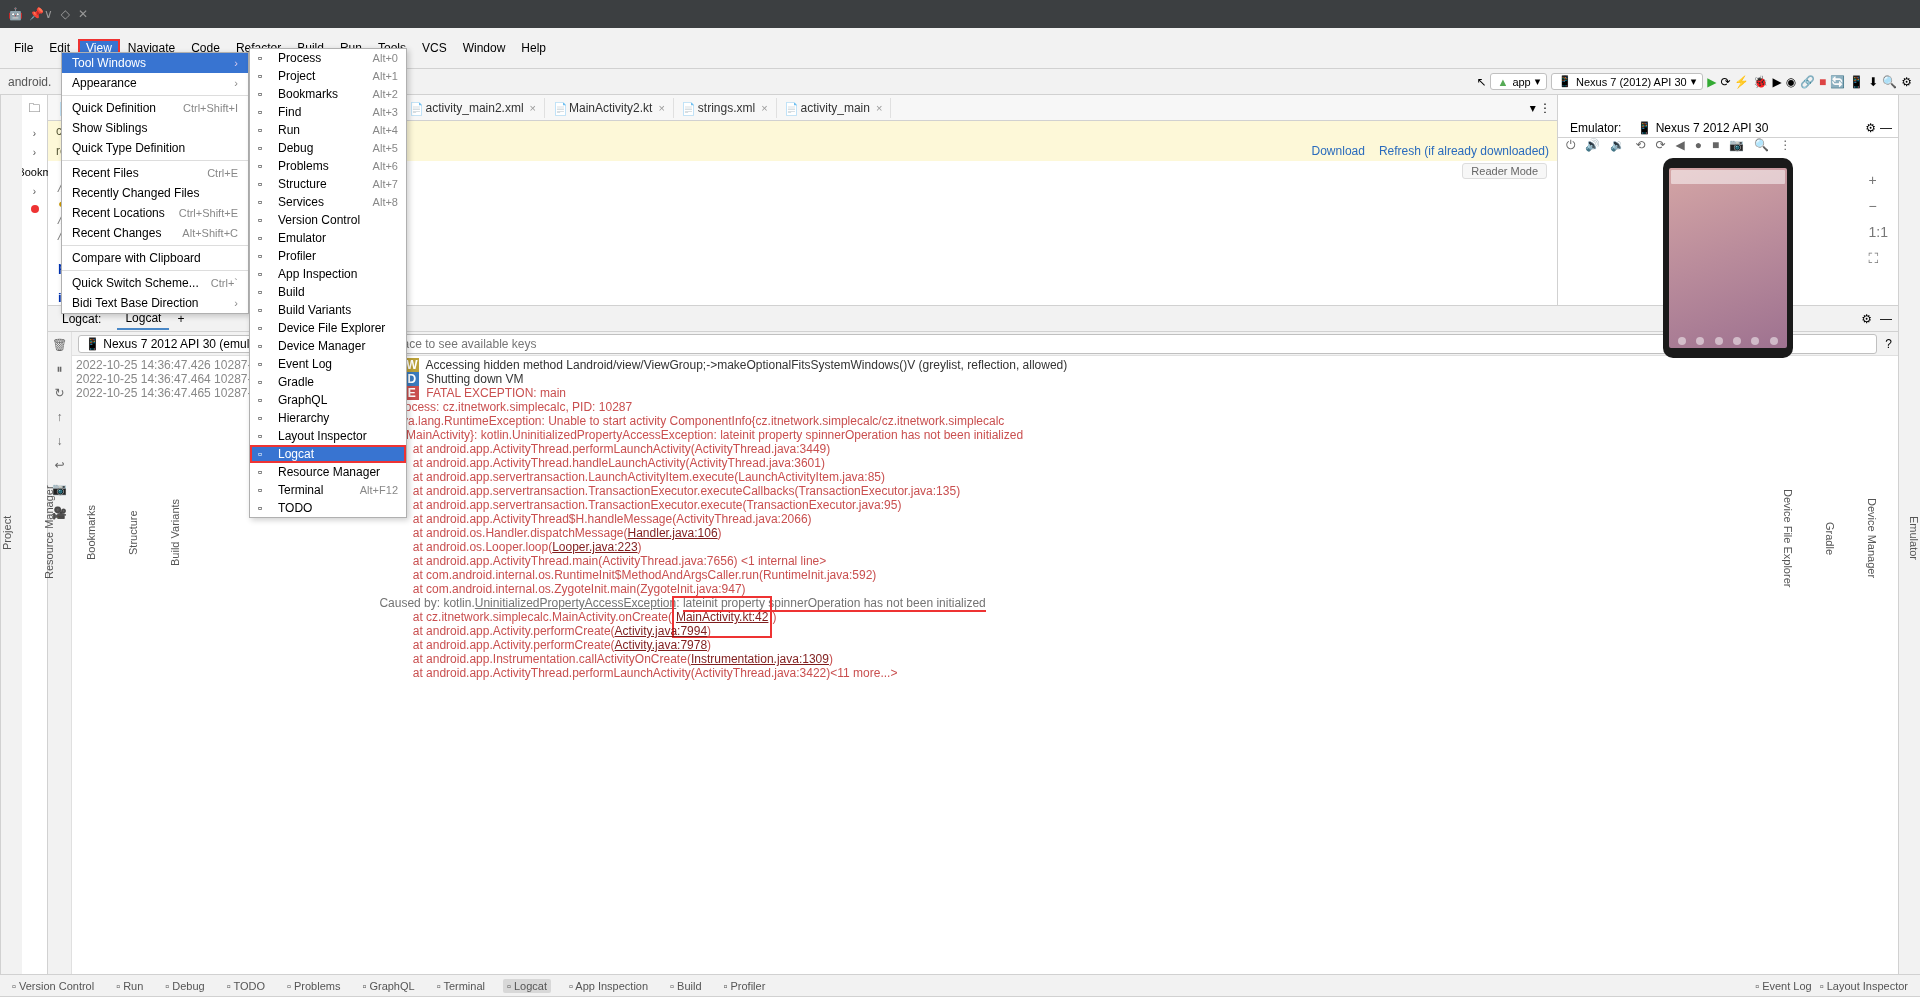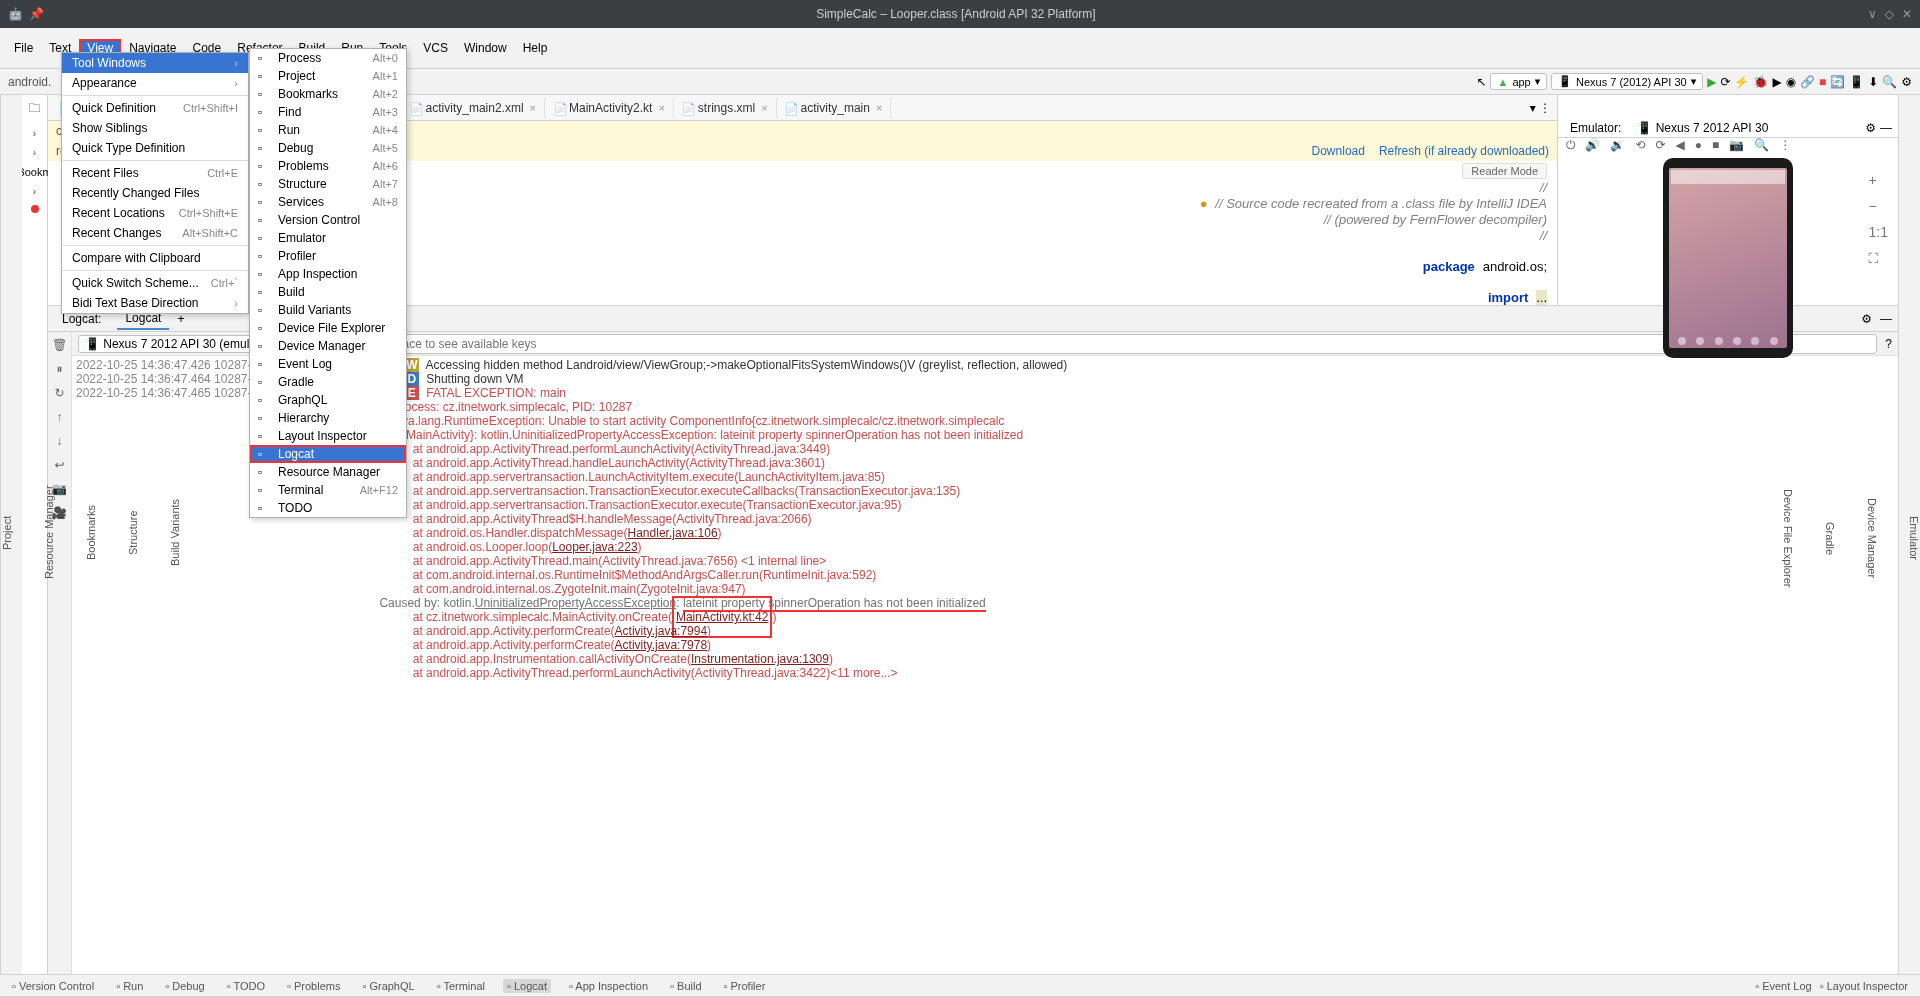--- a/index.html
+++ b/index.html
@@ -47,21 +47,21 @@
 .tab { padding: 3px 8px; display: flex; align-items: center; gap: 4px; border-right: 1px solid #e0e0e0; font-size: 12px; color: #333; white-space: nowrap; }
 .tab.active { background: #fff; border-bottom: 2px solid #4a88c7; }
 .tab .close { color: #999; font-size: 11px; margin-left: 2px; }
 .tab-ico { width: 12px; height: 12px; display: inline-block; }
 
 .editor-row { display: flex; flex: 0 0 210px; min-height: 0; }
 .editor-container { flex: 1; display: flex; flex-direction: column; border-right: 1px solid #d1d1d1; min-width: 0; }
 .banner { background: #fdf8d8; padding: 3px 8px; font-size: 12px; color: #5a5a3a; display: flex; }
 .banner .links { margin-left: auto; display: flex; gap: 14px; }
 .banner a { color: #2a6bbd; text-decoration: none; }
-.code { font-family: "Consolas","Courier New",monospace; font-size: 13px; padding: 4px 10px; background: #fff; flex: 1; overflow: hidden; position: relative; white-space: pre; text-align: right; }
+.code { font-family: "Consolas","Courier New",monospace; font-size: 13px; padding: 4px 10px; background: #fff; flex: 1; overflow: hidden; position: relative; white-space: pre; }
 .code .cm { color: #808080; font-style: italic; }
 .code .kw { color: #0033b3; font-weight: bold; }
 .code .pkg { color: #000; }
 .reader-mode { position: absolute; right: 10px; top: 2px; background: #f7f7f7; border: 1px solid #ddd; padding: 1px 8px; font-size: 11px; color: #666; border-radius: 3px; }
 
 .emulator-panel { width: 340px; display: flex; flex-direction: column; background: #fff; }
 .emu-header { height: 26px; display: flex; align-items: center; padding: 0 6px; border-bottom: 1px solid #d1d1d1; gap: 4px; font-size: 12px; margin-top: 24px; }
 .emu-header .emu-tab { padding: 2px 6px; }
 .emu-header .spacer { flex: 1; }
 .emu-toolbar { height: 24px; display: flex; align-items: center; gap: 10px; padding: 0 8px; color: #666; }
@@ -105,31 +105,30 @@
 .status-bar .sb-right { margin-left: auto; display: flex; gap: 10px; }
 </style>
 </head>
 <body>
 
 <div class="titlebar">
   <div class="left-icons">
     <span>🤖</span>
     <span>📌</span>
   </div>
-  <div class="title">SimpleCalc – Looper.class [Android API 32 Platform]</div>
   <div class="right-icons">
     <span>∨</span>
     <span>◇</span>
     <span>✕</span>
   </div>
 </div>
 
 <div class="menubar">
   <span class="menu-item">File</span>
-  <span class="menu-item">Text</span>
+  <span class="menu-item">Edit</span>
   <span class="menu-item highlighted">View</span>
   <span class="menu-item">Navigate</span>
   <span class="menu-item">Code</span>
   <span class="menu-item">Refactor</span>
   <span class="menu-item">Build</span>
   <span class="menu-item">Run</span>
   <span class="menu-item">Tools</span>
   <span class="menu-item">VCS</span>
   <span class="menu-item">Window</span>
   <span class="menu-item">Help</span>

